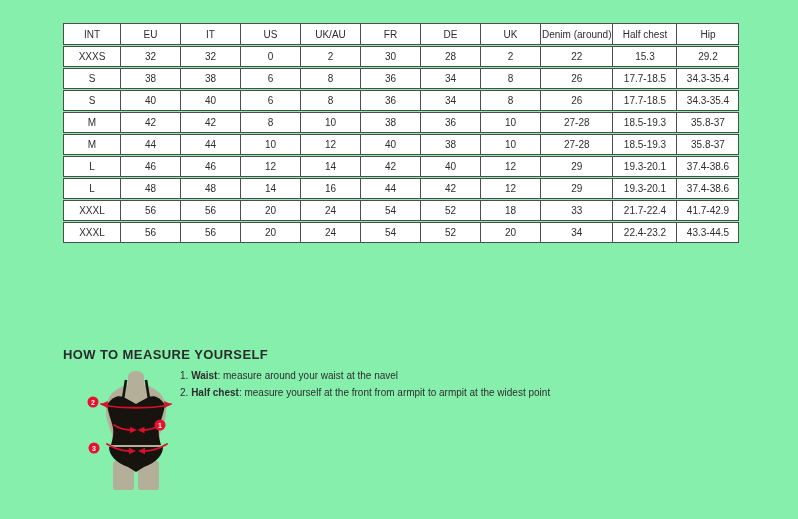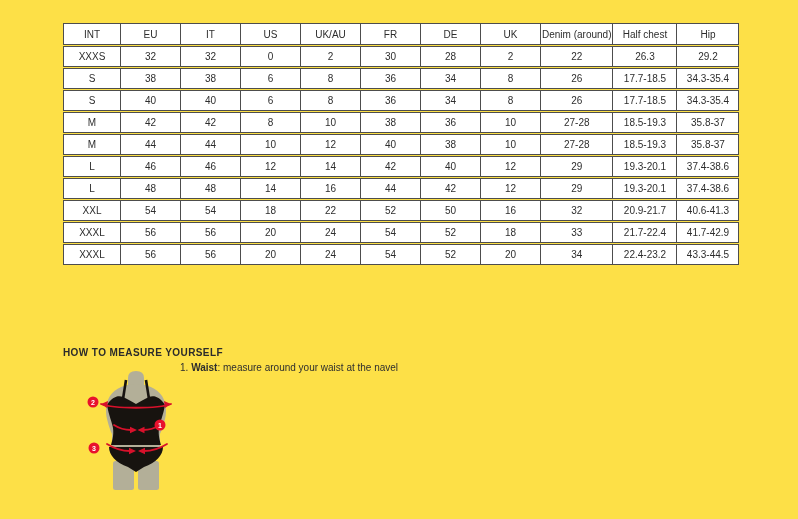--- a/index.html
+++ b/index.html
@@ -5,21 +5,21 @@
   :root{
     --accent-red:#d8112b;
     --badge-red:#e8112d;
     --body-khaki:#b3af98;
     --garment-black:#17130f;
     --border-gray:#4d4d4d;
     --text-dark:#2d2d2d;
   }
   html,body{margin:0;padding:0;background:#fff;}
   .canvas{
-    position:relative;width:798px;height:519px;background:#fde047;
+    position:relative;width:798px;height:519px;background:#86efac;
     font-family:"Liberation Sans",sans-serif;overflow:hidden;
   }
   
   .size-table{
     position:absolute;left:63px;top:22px;
     border-collapse:separate;border-spacing:0 1px;table-layout:fixed;
   }
   .size-table th,.size-table td{
     border-top:1px solid var(--border-gray);
     border-bottom:1px solid var(--border-gray);
@@ -28,35 +28,35 @@
     text-align:center;vertical-align:middle;height:19px;padding:0 1px;
     white-space:nowrap;overflow:hidden;background:#fff;
   }
   .size-table th:first-child,.size-table td:first-child{
     border-left:1px solid var(--border-gray);
   }
   .size-table th{height:20px;}
   
   .section-heading{
     position:absolute;left:63px;top:347px;margin:0;
-    font-size:10px;font-weight:bold;letter-spacing:.4px;color:#2b2b2b;
+    font-size:13px;font-weight:bold;letter-spacing:.4px;color:#2b2b2b;
   }
   .fig{position:absolute;left:76px;top:368px;width:120px;height:134px;}
   .skin{fill:var(--body-khaki);}
   .garment{fill:var(--garment-black);}
   .strap{stroke:var(--garment-black);stroke-width:2.6;fill:none;}
   .tape{stroke:var(--accent-red);fill:none;stroke-width:1.8;stroke-linecap:round;}
   .tapehead{fill:var(--accent-red);}
   .badge{fill:var(--badge-red);}
   .badge-num{
     fill:#fff;font-size:7px;font-weight:bold;text-anchor:middle;
     font-family:"Liberation Sans",sans-serif;
   }
   .steps{
-    position:absolute;left:180px;top:362px;margin:0;padding:0;list-style:none;
+    position:absolute;left:180px;top:370px;margin:0;padding:0;list-style:none;
     font-size:10px;color:#2e2e2e;line-height:11px;
   }
   .steps li{margin-bottom:5.5px;}
   .steps b{font-weight:bold;}
 </style>
 </head>
 <body>
 
 <div class="canvas">
 
@@ -93,21 +93,21 @@
         <tr>
           <td>XXXS</td>
           <td>32</td>
           <td>32</td>
           <td>0</td>
           <td>2</td>
           <td>30</td>
           <td>28</td>
           <td>2</td>
           <td>22</td>
-          <td>26.3</td>
+          <td>15.3</td>
           <td>29.2</td>
         </tr>
         <tr>
           <td>S</td>
           <td>38</td>
           <td>38</td>
           <td>6</td>
           <td>8</td>
           <td>36</td>
           <td>34</td>
@@ -173,33 +173,20 @@
           <td>48</td>
           <td>48</td>
           <td>14</td>
           <td>16</td>
           <td>44</td>
           <td>42</td>
           <td>12</td>
           <td>29</td>
           <td>19.3-20.1</td>
           <td>37.4-38.6</td>
-        </tr>
-        <tr>
-          <td>XXL</td>
-          <td>54</td>
-          <td>54</td>
-          <td>18</td>
-          <td>22</td>
-          <td>52</td>
-          <td>50</td>
-          <td>16</td>
-          <td>32</td>
-          <td>20.9-21.7</td>
-          <td>40.6-41.3</td>
         </tr>
         <tr>
           <td>XXXL</td>
           <td>56</td>
           <td>56</td>
           <td>20</td>
           <td>24</td>
           <td>54</td>
           <td>52</td>
           <td>18</td>
@@ -258,15 +245,19 @@
       <circle class="badge" cx="18" cy="80" r="5.5"></circle>
       <text class="badge-num" x="18" y="82.6">3</text>
     </svg>
   </div>
 
   <ol class="steps">
     <li>
       <span>1.</span>
       <b>Waist</b><span>: measure around your waist at the navel</span>
     </li>
+    <li>
+      <span>2.</span>
+      <b>Half chest</b><span>: measure yourself at the front from armpit to armpit at the widest point</span>
+    </li>
   </ol>
 
 </div>
 
 </body></html>

